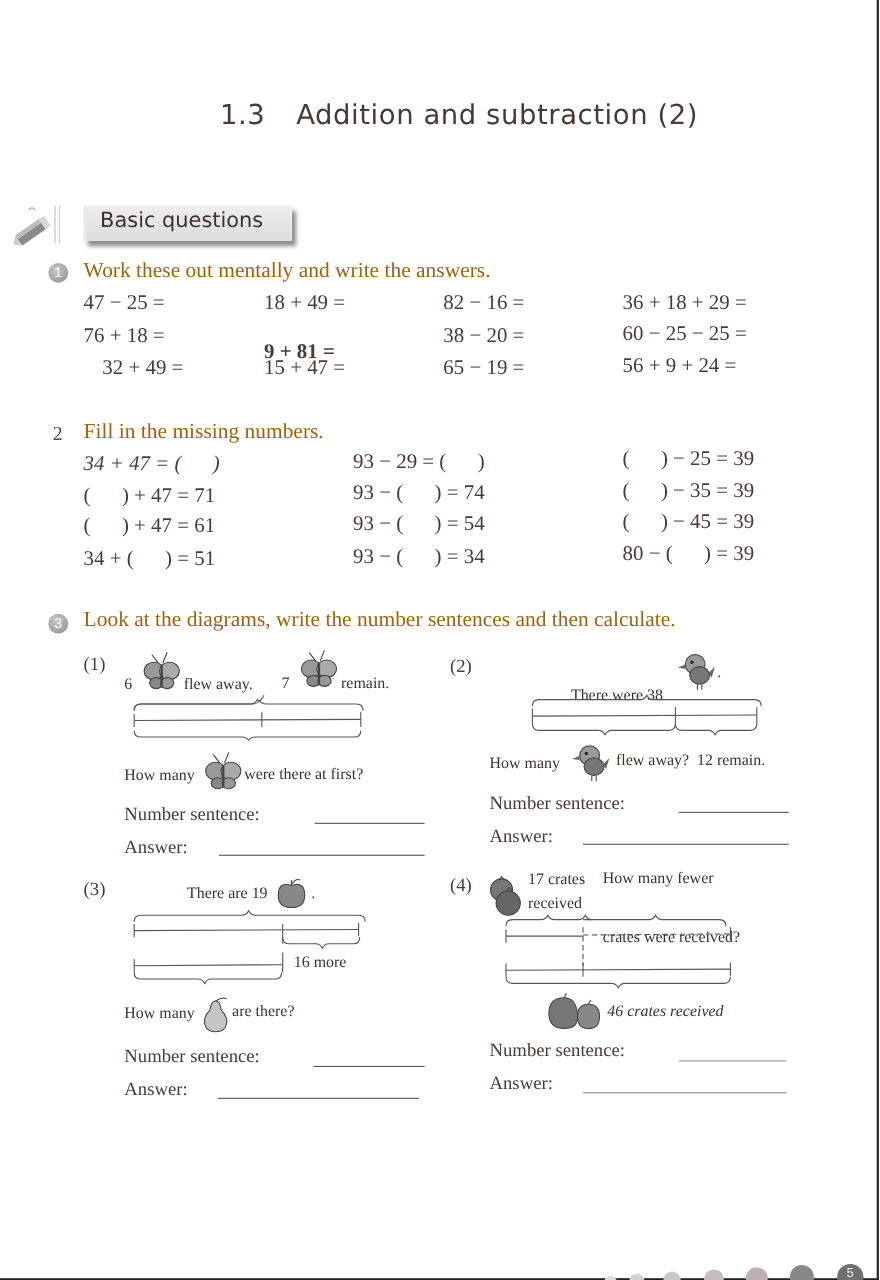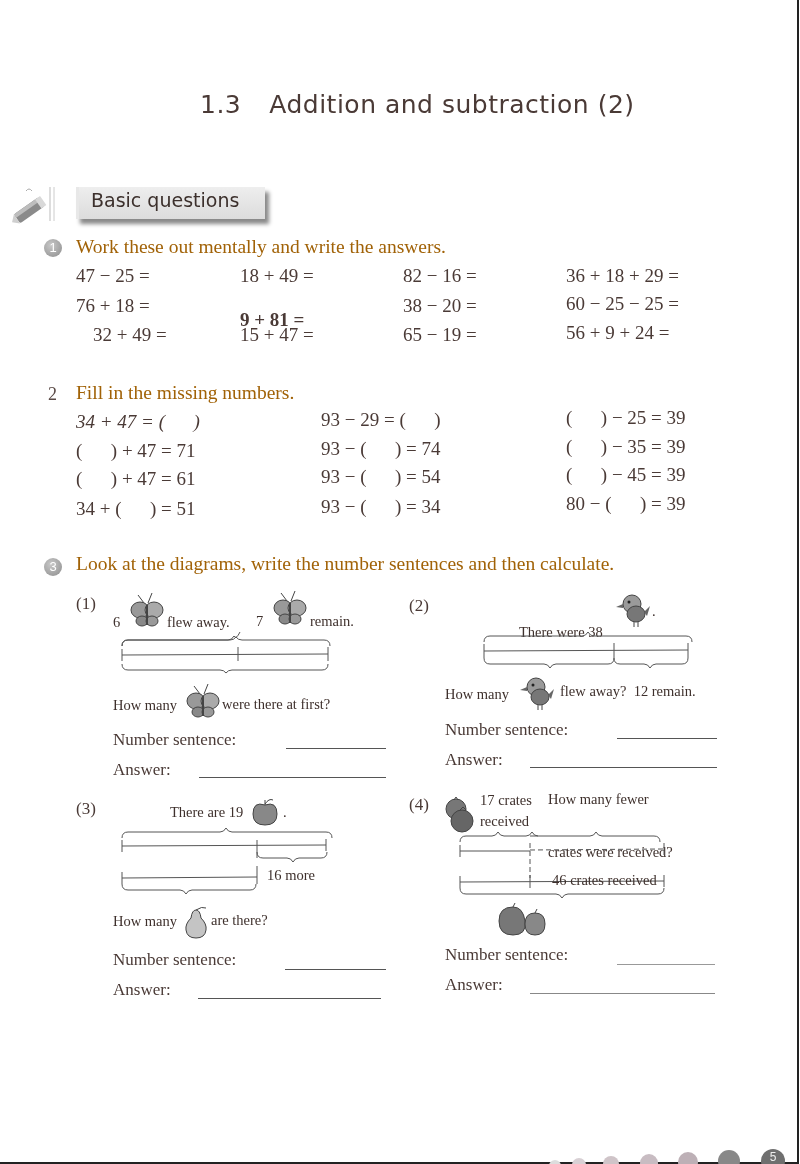--- a/index.html
+++ b/index.html
@@ -255,21 +255,21 @@
   </svg>
 </div>
 <div class="abs" style="left:497px;top:903px;">
   <svg width="52" height="34" viewBox="0 0 52 34">
       <path d="M16 4 q-14 0 -14 14 q0 14 14 14 q14 0 12 -14 q-2 -14 -12 -14z" fill="#777" stroke="#444"></path>
       <path d="M38 10 q-10 0 -10 11 q0 11 10 11 q10 0 10 -11 q0 -11 -10 -11z" fill="#888" stroke="#444"></path>
       <line x1="16" y1="4" x2="18" y2="0" stroke="#444"></line>
       <line x1="38" y1="10" x2="40" y2="6" stroke="#444"></line>
     </svg>
 </div>
-<div class="abs small" style="left:552px;top:872px;">46 crates received</div>
+<div class="abs small" style="left:552px;top:912px;font-style:italic;">46 crates received</div>
 <div class="abs ns" style="left:445px;top:945px;">Number sentence:</div>
 <div class="abs line" style="left:617px;top:964px;width:98px;border-color:#999;"></div>
 <div class="abs ns" style="left:445px;top:975px;">Answer:</div>
 <div class="abs line" style="left:530px;top:993px;width:185px;border-color:#888;"></div>
 
 <div class="abs dots" style="left:0;top:0;width:800px;height:1164px;pointer-events:none;">
   <div class="dot" style="left:549px;top:1160px;width:12px;height:12px;background:#ddd;"></div>
   <div class="dot" style="left:572px;top:1158px;width:14px;height:14px;background:#d8d0d4;"></div>
   <div class="dot" style="left:603px;top:1156px;width:16px;height:16px;background:#cfc4c8;"></div>
   <div class="dot" style="left:640px;top:1154px;width:18px;height:18px;background:#c8bcc2;"></div>

